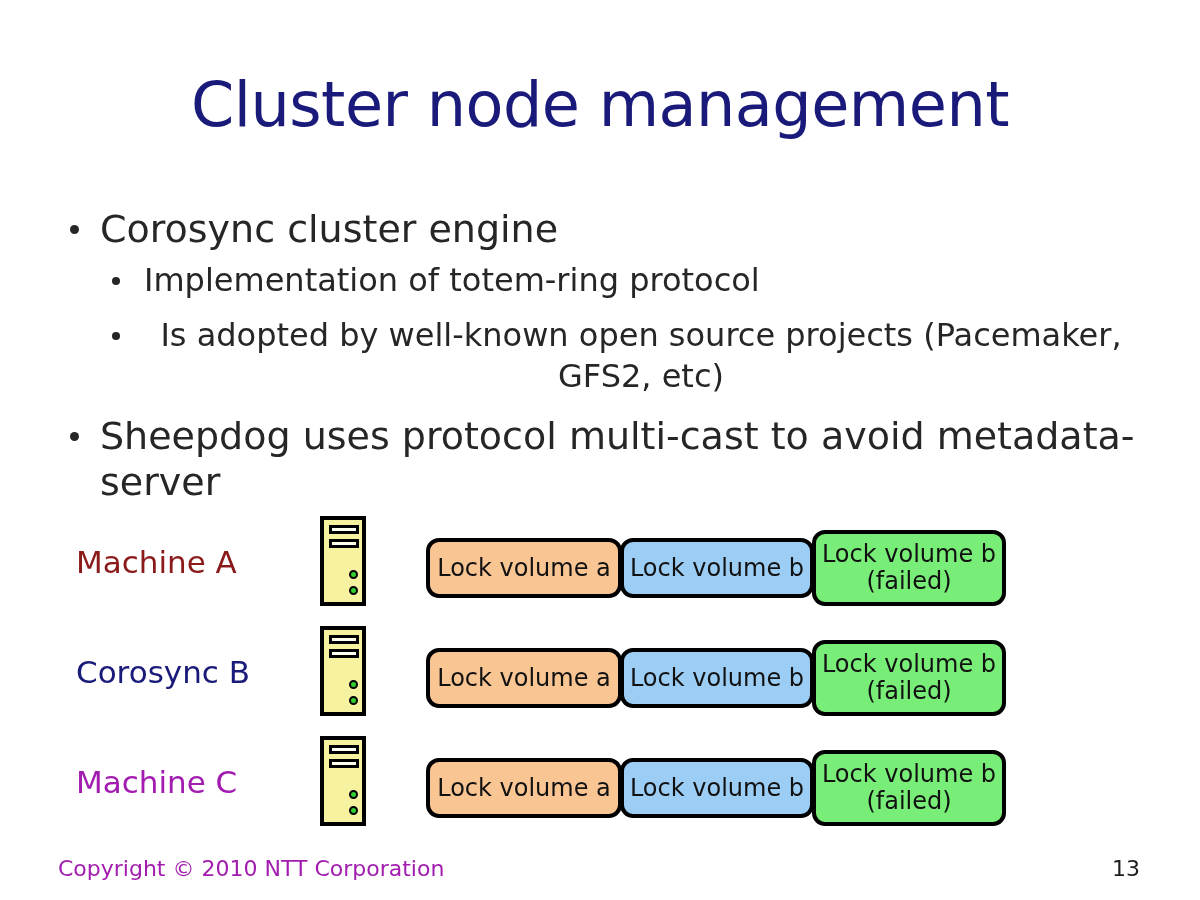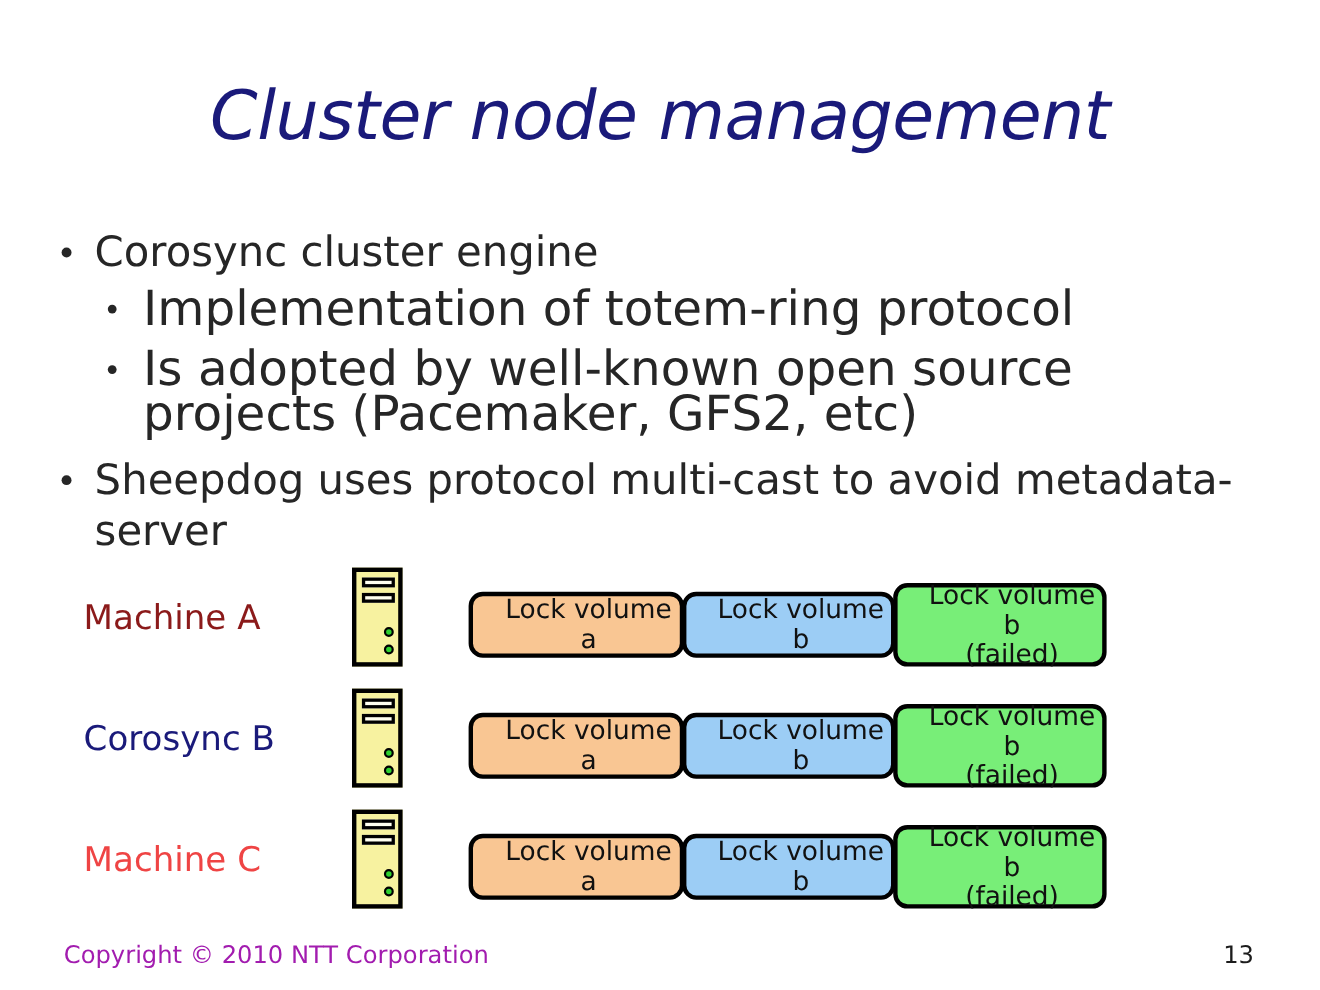--- a/index.html
+++ b/index.html
@@ -24,27 +24,26 @@
     left: 0;
     top: 68px;
     width: 1200px;
     text-align: center;
     font-family: "DejaVu Sans", sans-serif;
     font-size: 62px;
     font-weight: 400;
     color: #1a1a7a;
     letter-spacing: -0.5px;
     white-space: nowrap;
-    font-style: italic;
   }
 
   
   .bullets {
     position: absolute;
-    left: 44px;
+    left: 58px;
     top: 206px;
     width: 1080px;
   }
   .bullet-l1 {
     position: relative;
     padding-left: 42px;
     font-size: 38px;
     line-height: 46px;
     color: #262626;
     margin-bottom: 8px;
@@ -54,35 +53,35 @@
     left: 12px;
     top: 19px;
     width: 9px;
     height: 9px;
     border-radius: 50%;
     background: #262626;
   }
   .bullet-l2 {
     position: relative;
     padding-left: 86px;
-    font-size: 44px;
+    font-size: 32px;
     line-height: 41px;
     color: #262626;
     margin-bottom: 4px;
   }
   .bullet-l2 > .dot {
     position: absolute;
     left: 54px;
     top: 17px;
     width: 8px;
     height: 8px;
     border-radius: 50%;
     background: #262626;
   }
-  .grp2 { margin-top: 14px; }
+  .grp2 { margin-top: 14px; text-align: center; }
   .grp3 { margin-top: 16px; }
 
   
   .diagram {
     position: absolute;
     left: 0;
     top: 508px;
     width: 1031px;
   }
   .machine-row {
@@ -146,21 +145,20 @@
     border: 4px solid #000000;
     border-radius: 13px;
     display: flex;
     align-items: center;
     justify-content: center;
     text-align: center;
     font-size: 24px;
     line-height: 27px;
     color: #111111;
     font-family: "DejaVu Sans", sans-serif;
-    padding-left: 22px;
   }
   .lock-a {
     left: 0px;
     top: 8px;
     width: 196px;
     height: 60px;
     background: #f9c693;
   }
   .lock-b {
     left: 194px;
@@ -271,21 +269,21 @@
         <div class="lockbox lock-f">
           <span>
             <span class="l1">Lock volume b</span>
             <span class="l2">(failed)</span>
           </span>
         </div>
       </div>
     </div>
 
     <div class="machine-row">
-      <div class="machine-label" style="color:#ef4444">Machine C</div>
+      <div class="machine-label" style="color:#a21caf">Machine C</div>
       <div class="tower">
         <span class="bay bay1"></span>
         <span class="bay bay2"></span>
         <span class="led led1"></span>
         <span class="led led2"></span>
       </div>
       <div class="locks">
         <div class="lockbox lock-a">
           <span>Lock volume a</span>
         </div>

